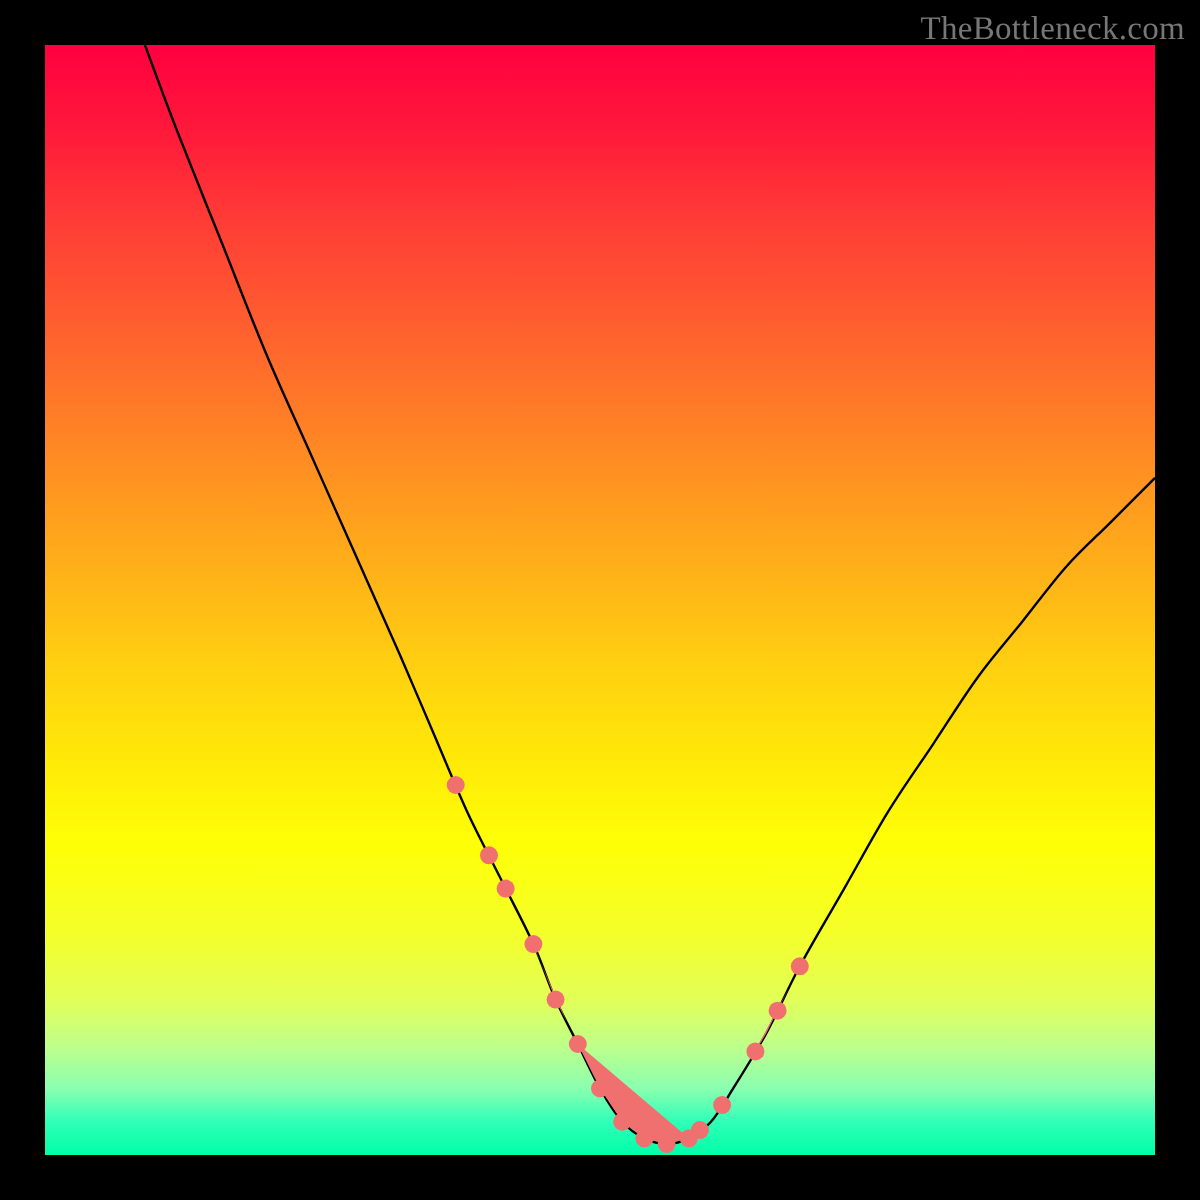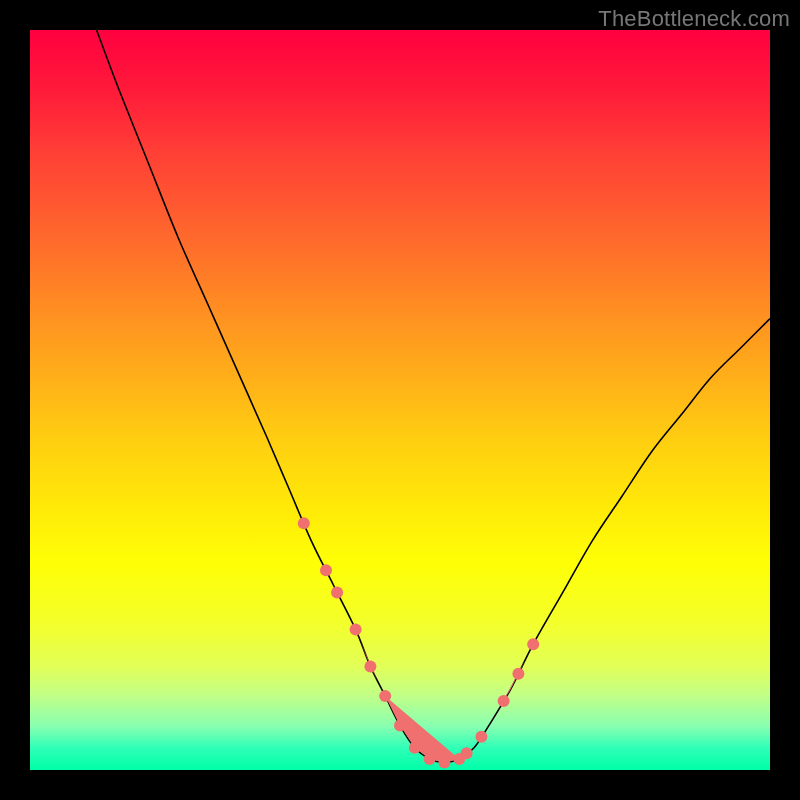--- a/index.html
+++ b/index.html
@@ -32,21 +32,21 @@
       #c0ff88 90%,
       #8affb0 94%,
       #30ffb8 97%,
       #00ffa8 100%
     );
   }
   .watermark {
     position: absolute;
     top: 6px;
     right: 10px;
-    font-family: Liberation Sans, sans-serif;
+    font-family: Liberation Serif, serif;
     font-size: 22px;
     color: #777;
     letter-spacing: 0.2px;
     user-select: none;
   }
   svg.curve {
     position: absolute;
     left: 0; top: 0;
     width: 740px; height: 740px;
     overflow: visible;

